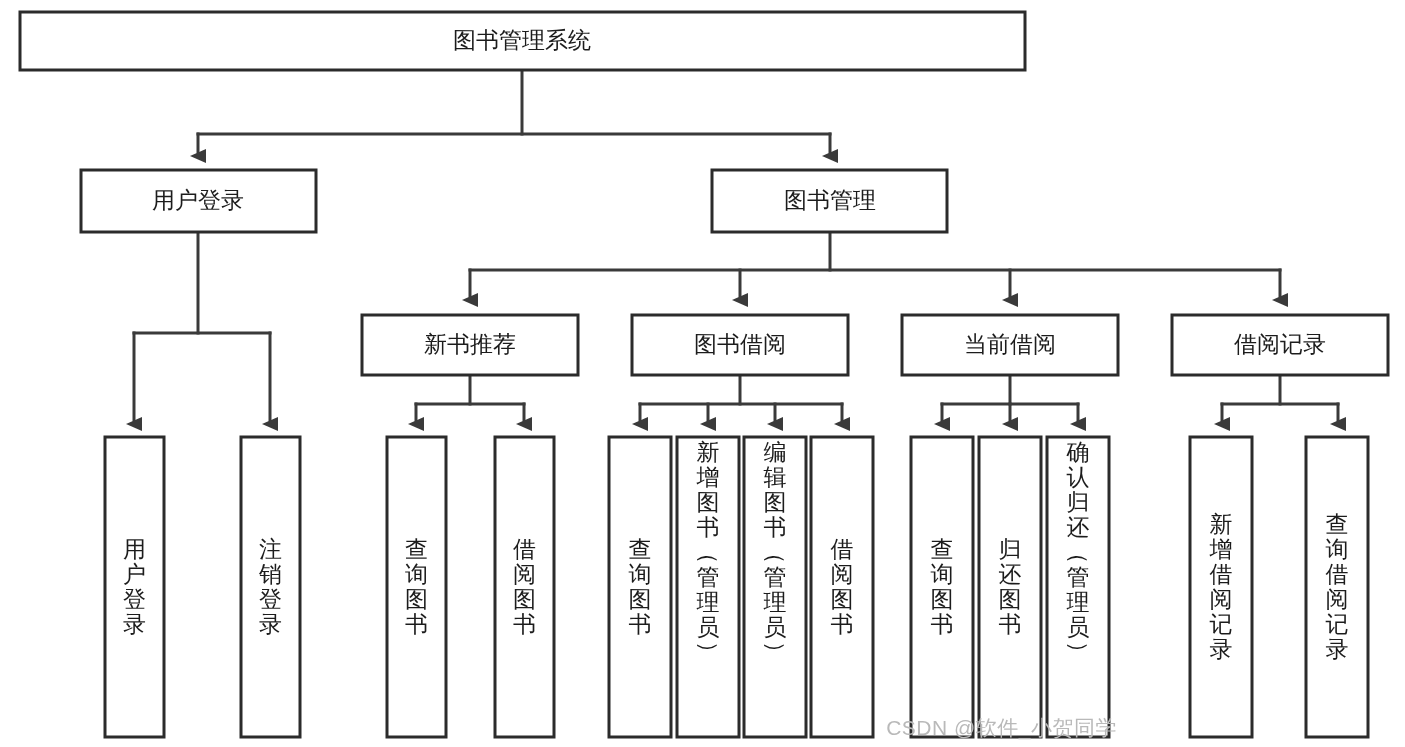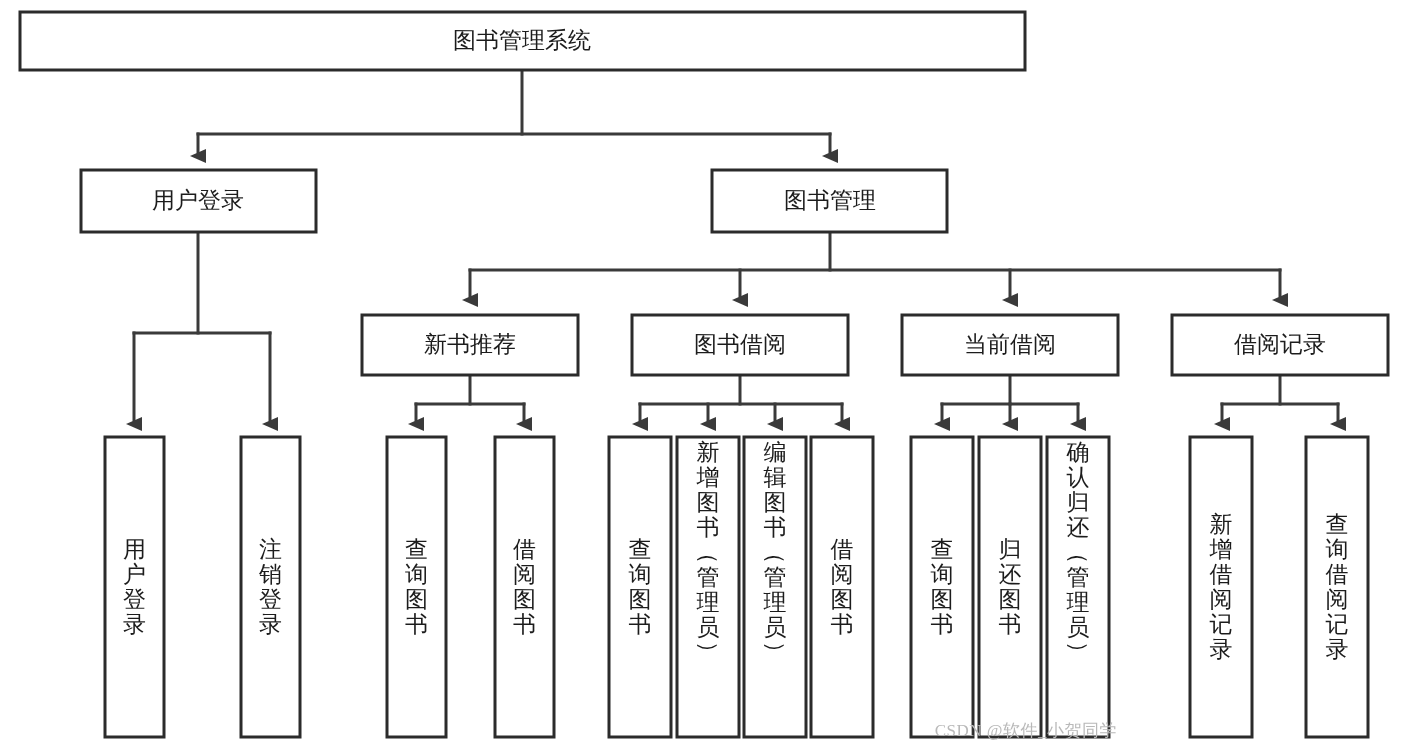--- a/index.html
+++ b/index.html
@@ -65,23 +65,23 @@
     height: 25px;
     line-height: 25px;
   }
   .vert-char.paren {
     transform: rotate(90deg);
   }
   .watermark {
     position: absolute;
     right: 8px;
     bottom: 5px;
-    font-size: 17px;
+    font-size: 21px;
     color: #b9b9b9;
-    font-family: Liberation Serif, serif;
+    font-family: Liberation Sans, sans-serif;
     white-space: nowrap;
     letter-spacing: 0.5px;
   }
 </style>
 </head>
 <body>
 
 <div id="diagram-root">
 
   <svg class="diagram-svg" viewBox="0 0 1405 747" xmlns="http://www.w3.org/2000/svg">

